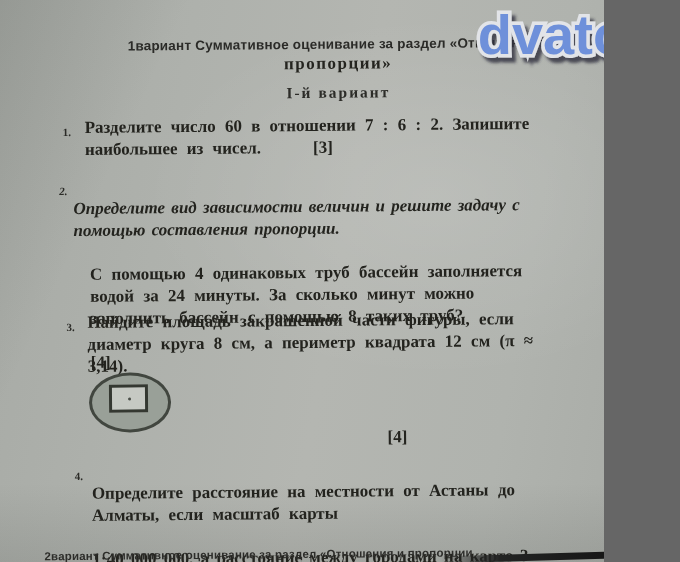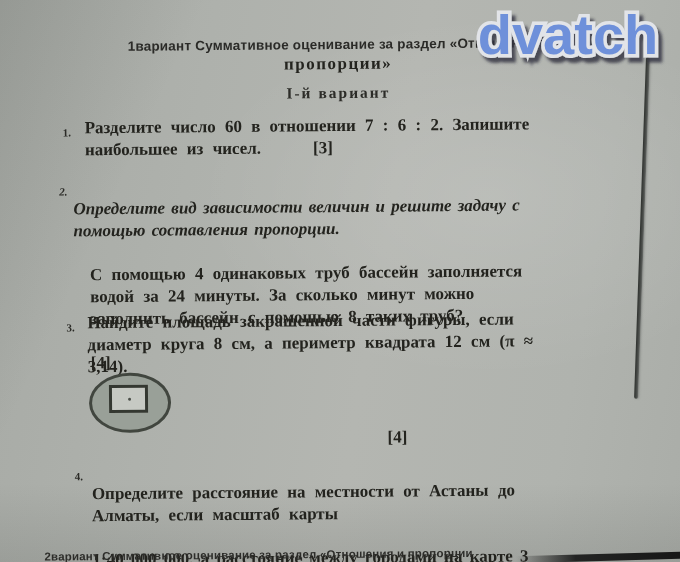--- a/index.html
+++ b/index.html
@@ -1,17 +1,17 @@
 <!DOCTYPE html>
 <html><head>
 <meta charset="utf-8">
 <style>
   html,body{margin:0;padding:0;background:#666;}
   .stage{
-    position:relative;width:680px;height:562px;overflow:hidden;
+    position:relative;width:604px;height:562px;overflow:hidden;
     font-family:"Liberation Serif",serif;
     -webkit-user-select:none;user-select:none;
   }
   
   .paper{
     position:absolute;inset:0;
     background:
       radial-gradient(ellipse 420px 260px at 72% 35%, rgba(255,255,255,0.12), rgba(255,255,255,0) 70%),
       linear-gradient(115deg, rgba(70,75,70,0.18) 0%, rgba(70,75,70,0) 22%),
       linear-gradient(to top, rgba(60,64,60,0.14) 0%, rgba(60,64,60,0) 14%),

